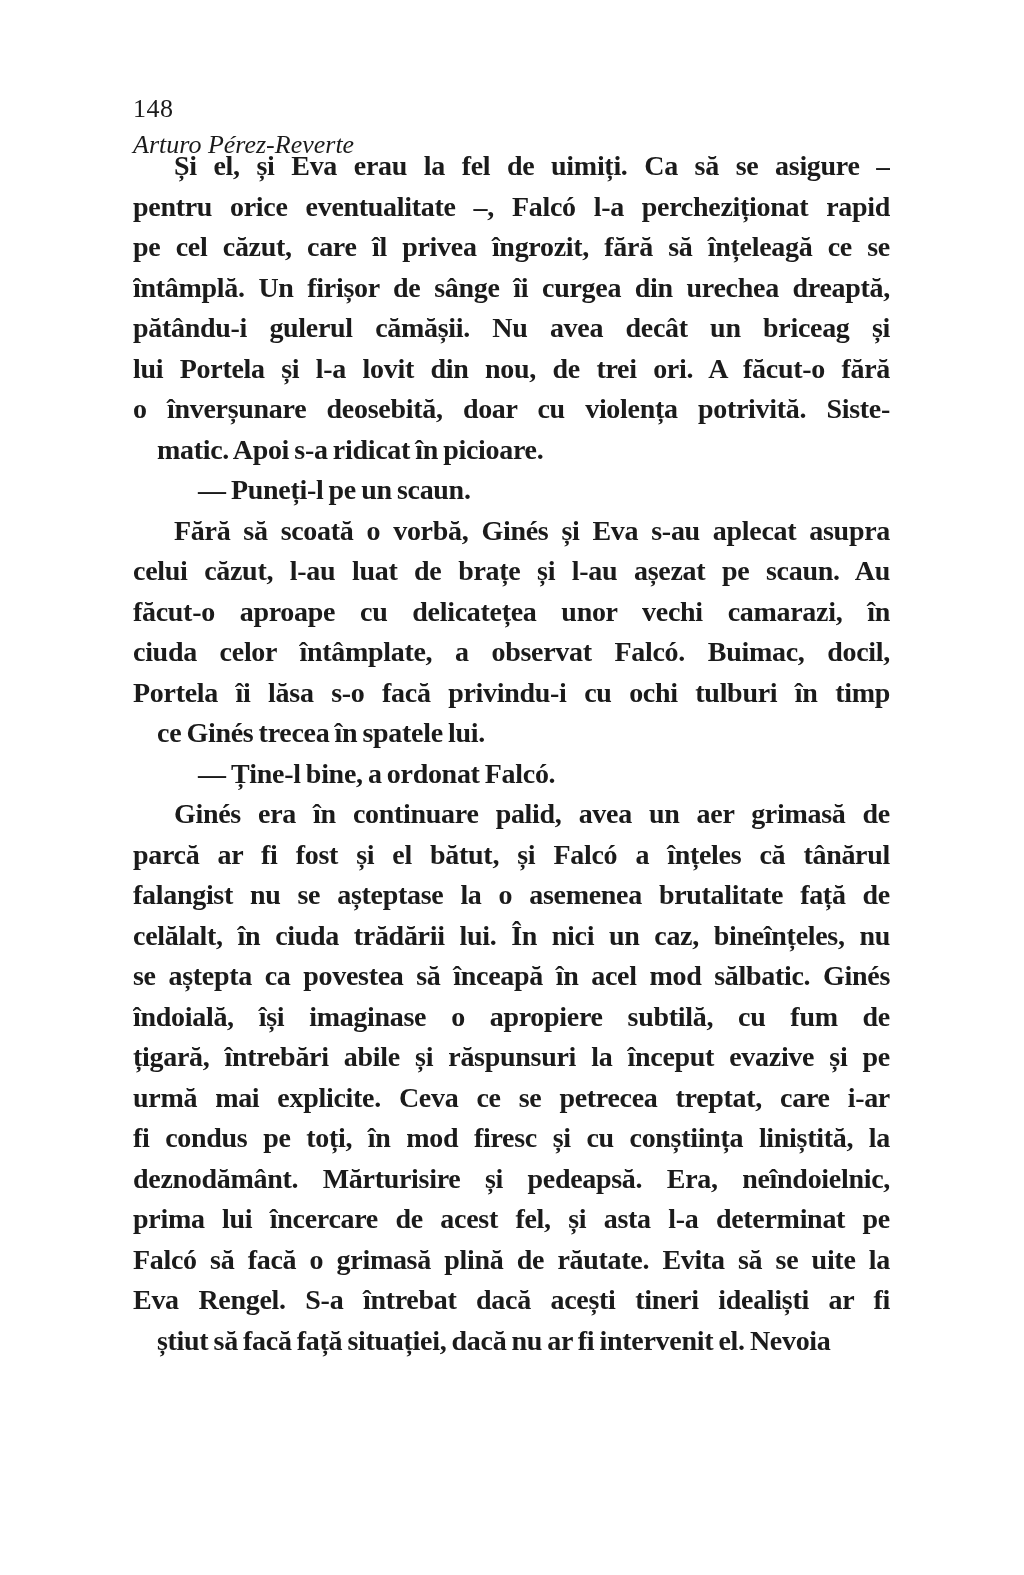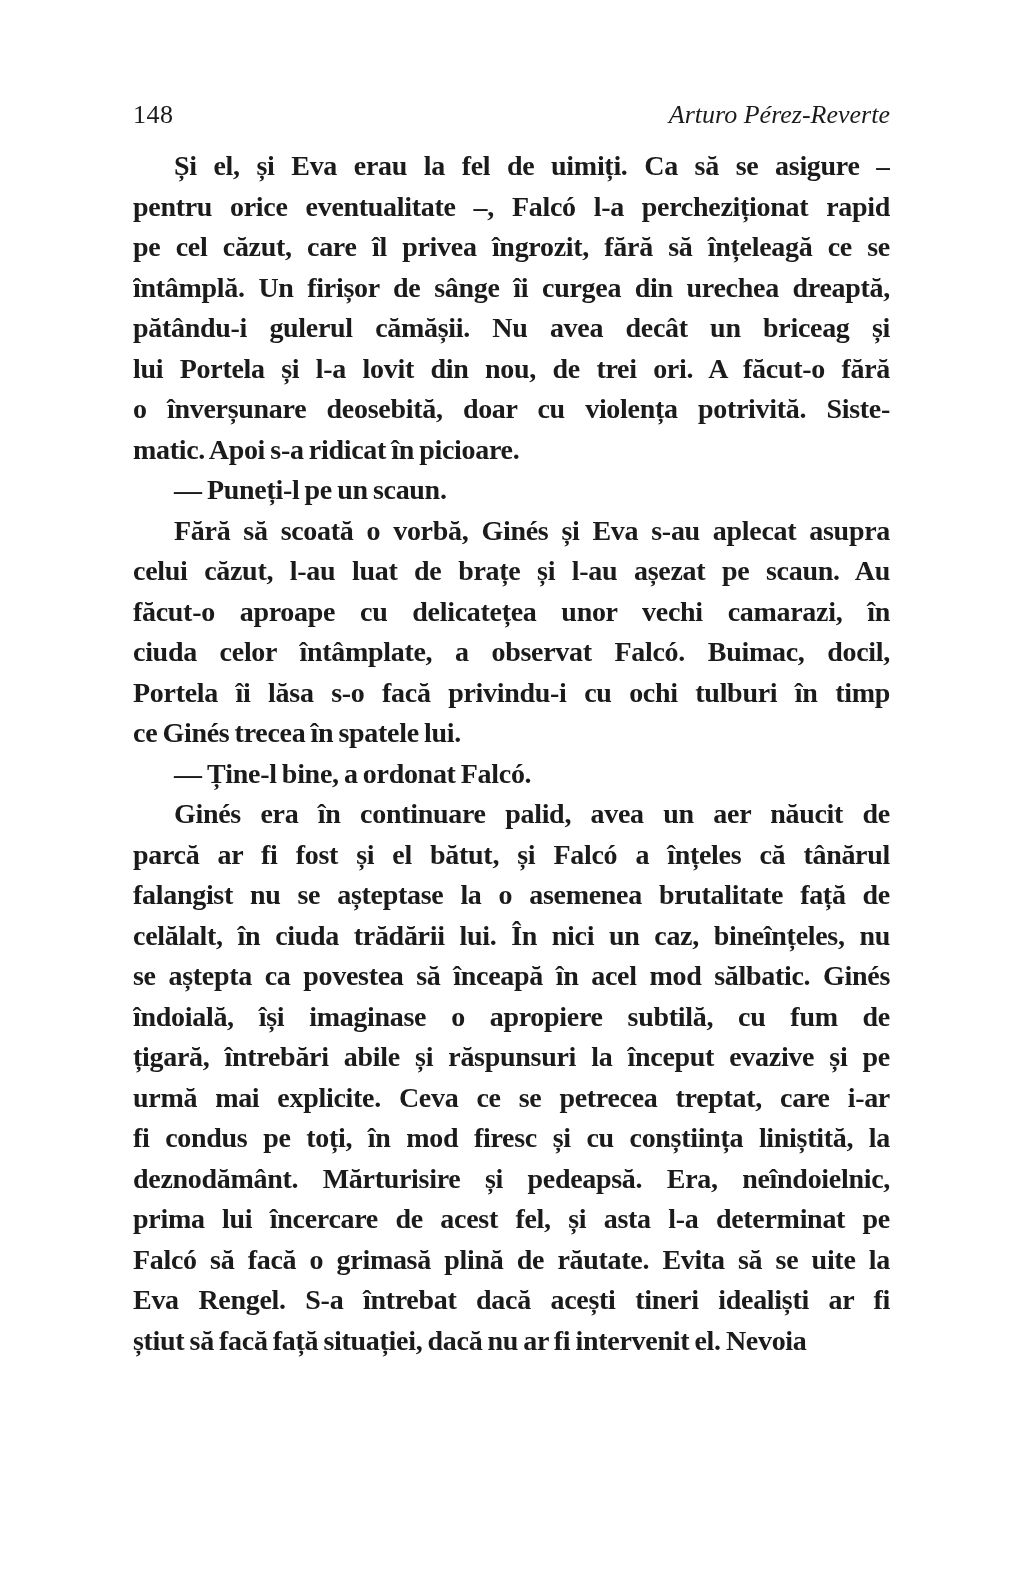--- a/index.html
+++ b/index.html
@@ -20,20 +20,21 @@
   .running-header {
     position: absolute;
     top: 94px;
     left: 133px;
     width: 757px;
     display: flex;
     justify-content: space-between;
     align-items: baseline;
     font-size: 26px;
     line-height: 30px;
+    flex-direction: column;
   }
   .page-number {
     font-style: normal;
     letter-spacing: 0.5px;
   }
   .running-author {
     font-style: italic;
     margin-top: 6px;
   }
   .body-text {
@@ -52,20 +53,21 @@
     letter-spacing: -0.3px;
     word-spacing: -1.5px;
     white-space: normal;
     font-weight: bold;
   }
   .line.para-first {
     text-indent: 41px;
   }
   .line.para-last {
     text-align-last: left;
+    margin-left: 24px;
   }
 </style>
 </head>
 <body>
 
 <div class="page">
 
   <div class="running-header">
     <span class="page-number">148</span>
     <span class="running-author">Arturo Pérez-Reverte</span>
@@ -81,21 +83,21 @@
       <div class="line">o înverșunare deosebită, doar cu violența potrivită. Siste-</div>
       <div class="line para-last">matic. Apoi s-a ridicat în picioare.</div>
       <div class="line para-first para-last">— Puneți-l pe un scaun.</div>
       <div class="line para-first">Fără să scoată o vorbă, Ginés și Eva s-au aplecat asupra</div>
       <div class="line">celui căzut, l-au luat de brațe și l-au așezat pe scaun. Au</div>
       <div class="line">făcut-o aproape cu delicatețea unor vechi camarazi, în</div>
       <div class="line">ciuda celor întâmplate, a observat Falcó. Buimac, docil,</div>
       <div class="line">Portela îi lăsa s-o facă privindu-i cu ochi tulburi în timp</div>
       <div class="line para-last">ce Ginés trecea în spatele lui.</div>
       <div class="line para-first para-last">— Ține-l bine, a ordonat Falcó.</div>
-      <div class="line para-first">Ginés era în continuare palid, avea un aer năucit de</div>
+      <div class="line para-first">Ginés era în continuare palid, avea un aer grimasă de</div>
       <div class="line">parcă ar fi fost și el bătut, și Falcó a înțeles că tânărul</div>
       <div class="line">falangist nu se așteptase la o asemenea brutalitate față de</div>
       <div class="line">celălalt, în ciuda trădării lui. În nici un caz, bineînțeles, nu</div>
       <div class="line">se aștepta ca povestea să înceapă în acel mod sălbatic. Ginés</div>
       <div class="line">îndoială, își imaginase o apropiere subtilă, cu fum de</div>
       <div class="line">țigară, întrebări abile și răspunsuri la început evazive și pe</div>
       <div class="line">urmă mai explicite. Ceva ce se petrecea treptat, care i-ar</div>
       <div class="line">fi condus pe toți, în mod firesc și cu conștiința liniștită, la</div>
       <div class="line">deznodământ. Mărturisire și pedeapsă. Era, neîndoielnic,</div>
       <div class="line">prima lui încercare de acest fel, și asta l-a determinat pe</div>

